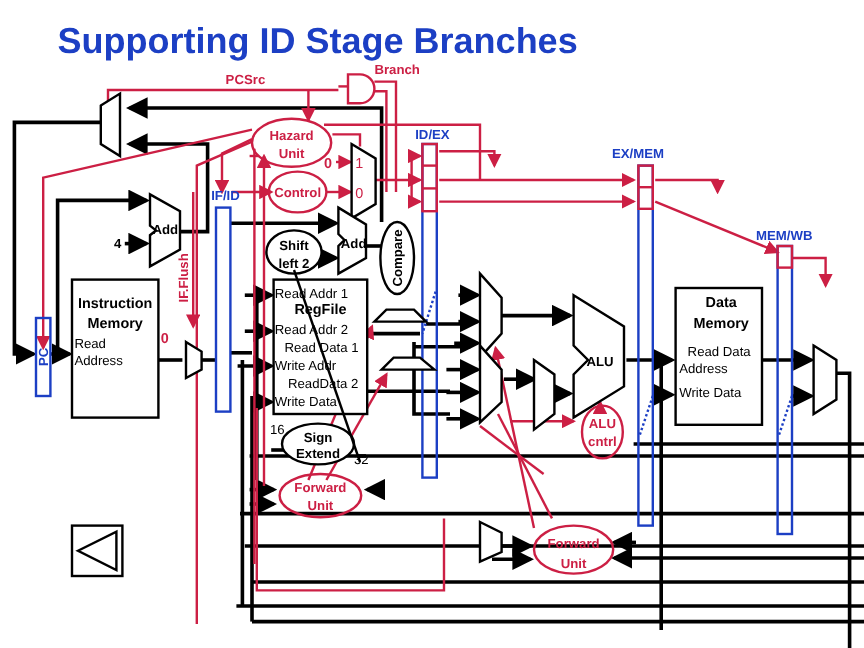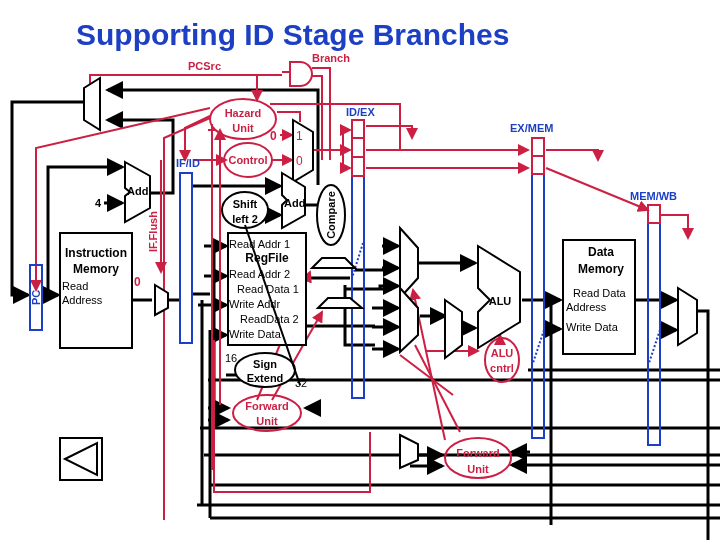--- a/index.html
+++ b/index.html
@@ -1,17 +1,17 @@
 <!DOCTYPE html>
 <html><head>
 <meta charset="utf-8">
 <style>
   html, body { margin:0; padding:0; background:#ffffff; }
   body { width:720px; height:540px; position:relative; overflow:hidden; font-family:"Liberation Sans", sans-serif; }
-  #title { position:absolute; left:48px; top:18px; font-size:30px; font-weight:bold; color:#1c3fc4; letter-spacing:0px; white-space:nowrap;margin-left:28px; }
+  #title { position:absolute; left:48px; top:18px; font-size:30px; font-weight:bold; color:#1c3fc4; letter-spacing:0px; white-space:nowrap; }
   svg#diagram { position:absolute; left:0; top:0; }
   svg text { font-family:"Liberation Sans", sans-serif; }
   .blk { stroke:#000; fill:none; }
   .red { stroke:#cc1f44; fill:none; }
   .blue { stroke:#1c3fc4; fill:none; }
   .lbl-red { fill:#cc1f44; font-weight:bold; }
   .lbl-blue { fill:#1c3fc4; font-weight:bold; }
   .lbl-blk { fill:#000; }
   .lbl-blk-b { fill:#000; font-weight:bold; }
 </style>

